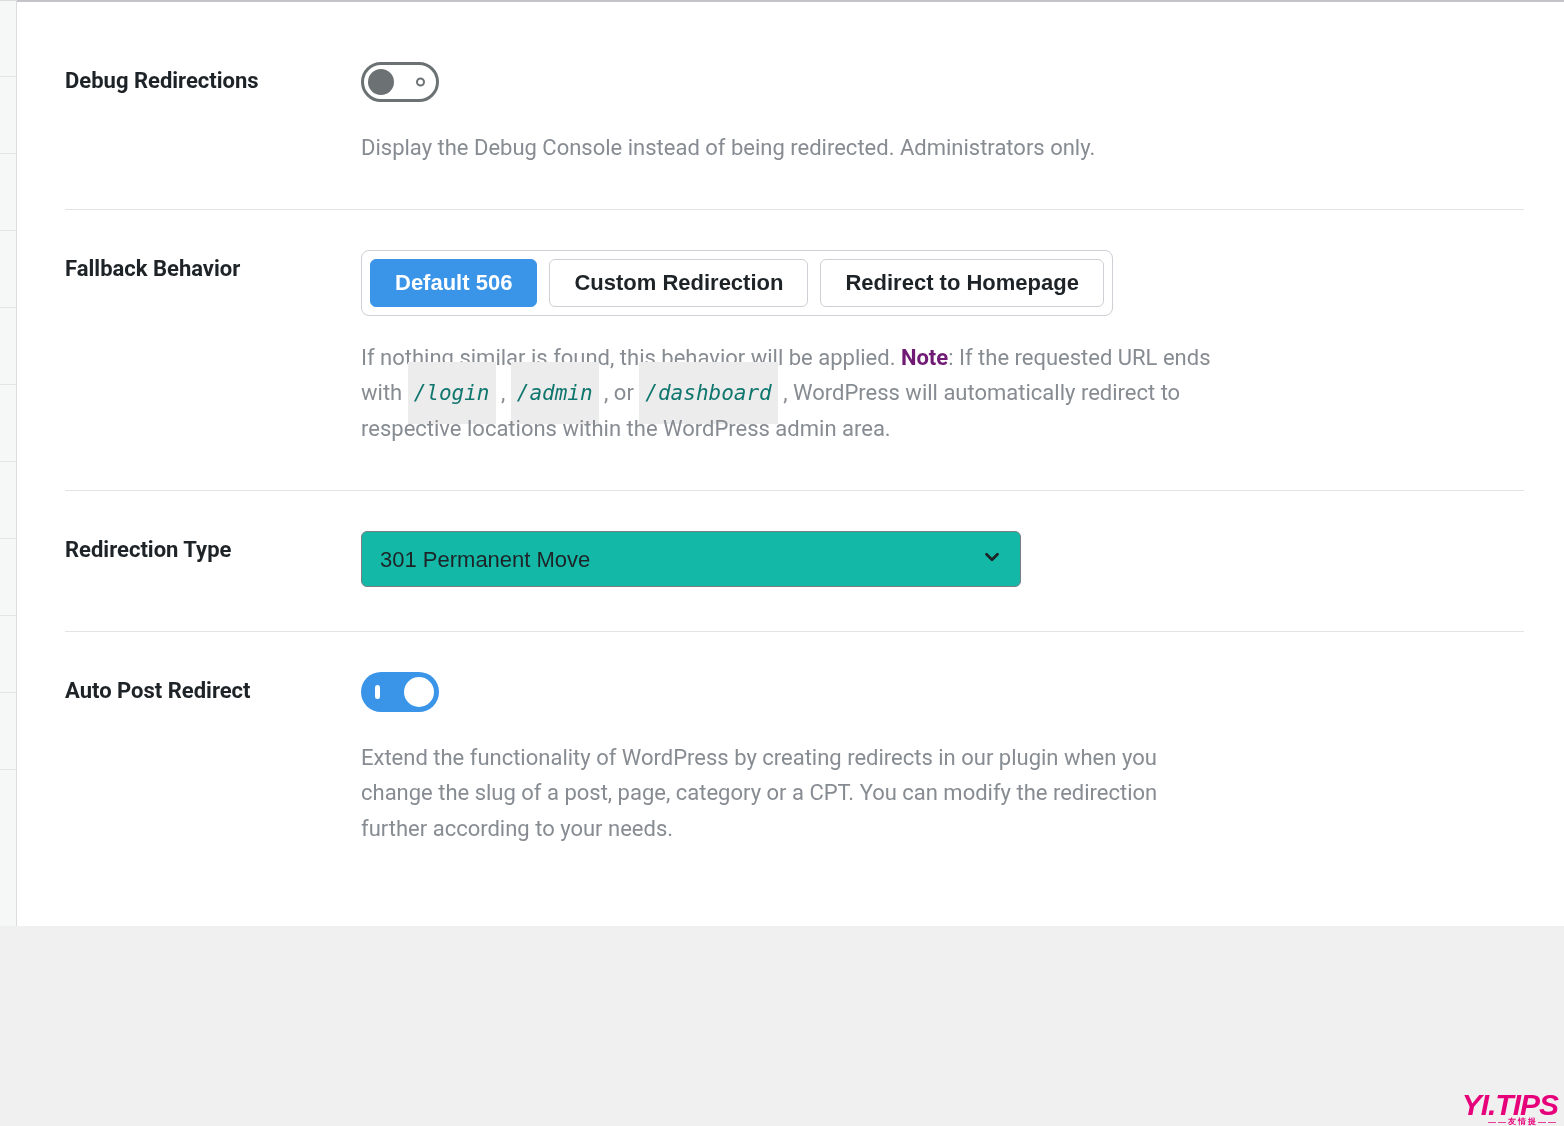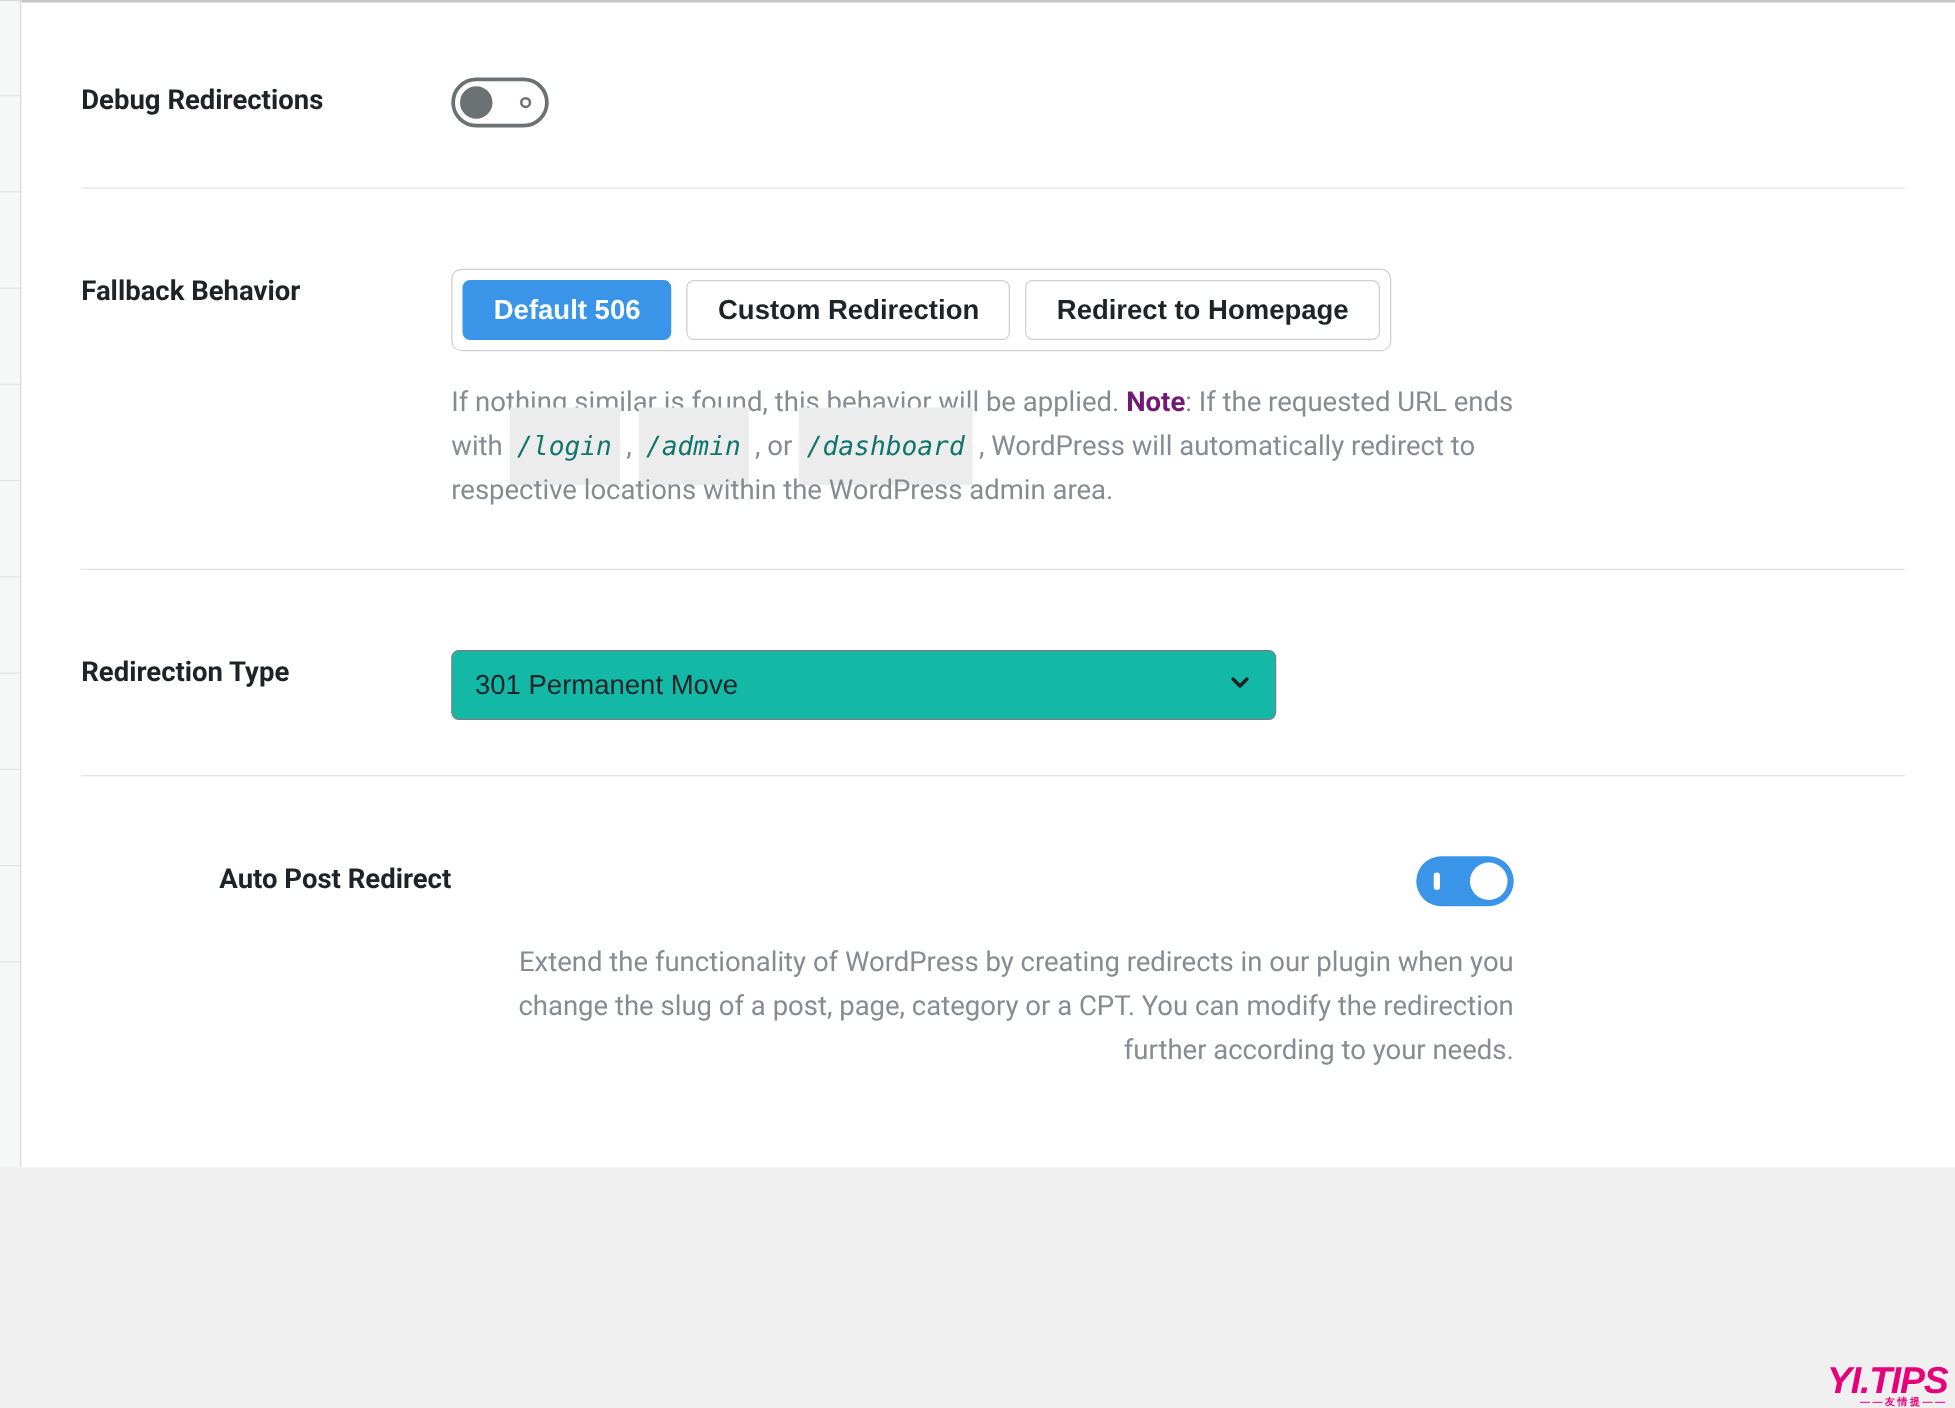--- a/index.html
+++ b/index.html
@@ -39,28 +39,27 @@
       flex: 1;
       background: #ffffff;
       border-top: 2px solid #c3c4c7;
       min-height: 926px;
       padding: 60px 40px 60px 48px;
     }
     .setting-row {
       display: flex;
       align-items: flex-start;
       padding-bottom: 44px;
-      margin-bottom: 64px;
+      margin-bottom: 40px;
       border-bottom: 1px solid #e2e4e7;
     }
     .setting-row:last-child {
       border-bottom: none;
       margin-bottom: 16px;
       padding-bottom: 0;
-      text-align: right;
     }
     .label-col {
       width: 296px;
       flex-shrink: 0;
       padding-top: 4px;
     }
     .setting-label {
       font-size: 22px;
       font-weight: 700;
       color: #1d2327;
@@ -249,20 +248,21 @@
 
     <div class="setting-row">
       <div class="label-col">
         <div class="setting-label">Debug Redirections</div>
       </div>
       <div class="control-col">
         <div class="toggle-outline">
           <div class="handle-left"></div>
           <div class="dot-right"></div>
         </div>
+        <div class="description">Display the Debug Console instead of being redirected. Administrators only.</div>
       </div>
     </div>
 
     <div class="setting-row">
       <div class="label-col">
         <div class="setting-label">Fallback Behavior</div>
       </div>
       <div class="control-col">
         <div class="segmented-wrap">
           <button class="seg-btn active">Default 506</button>

